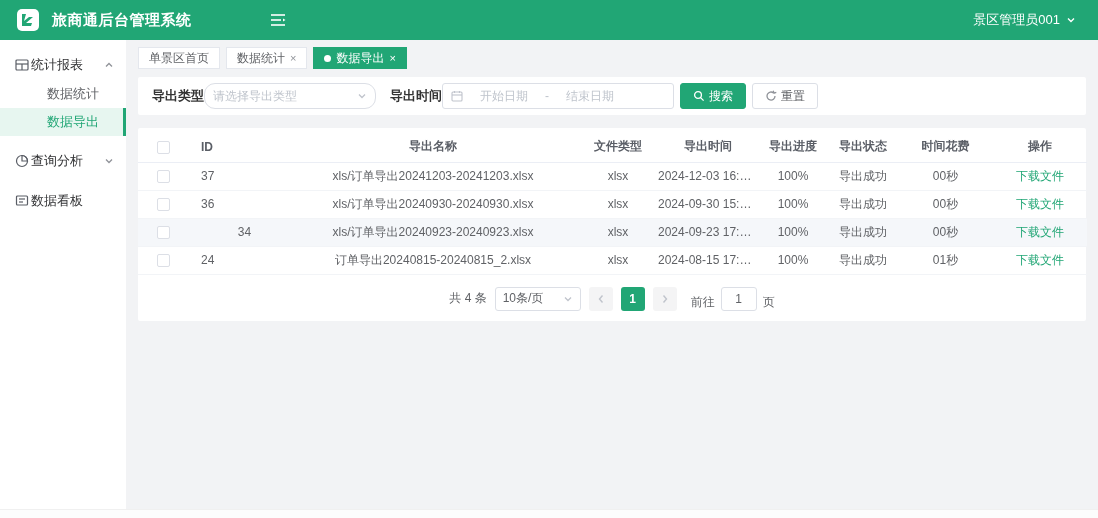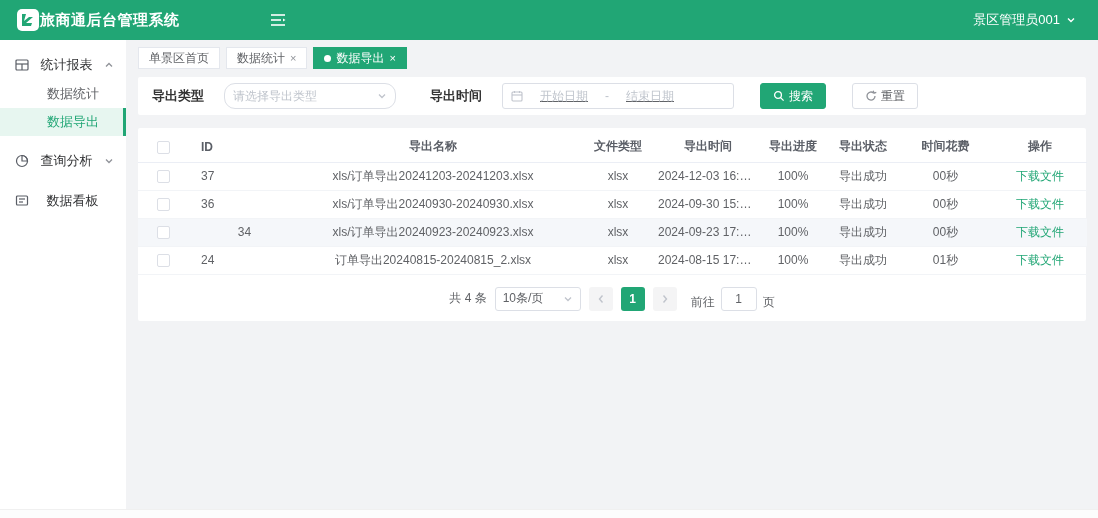--- a/index.html
+++ b/index.html
@@ -2,60 +2,60 @@
 <html><head>
 <meta charset="utf-8">
 <style>
   * { margin:0; padding:0; box-sizing:border-box; }
   html,body { width:1098px; height:518px; overflow:hidden; }
   body { font-family:"Liberation Sans","DejaVu Sans",sans-serif; background:#fff; color:#606266; }
   .app { position:relative; width:1098px; height:518px; background:#f2f3f5; }
 
   
   .topbar { position:absolute; top:0; left:0; width:100%; height:40px; background:#21a675; display:flex; align-items:center; color:#fff; z-index:5; }
-  .logo-wrap { display:flex; align-items:center; gap:0; padding-left:16px; width:268px;text-align:right; }
+  .logo-wrap { display:flex; align-items:center; gap:12px; padding-left:16px; width:268px;text-align:right; }
   .logo-mark { width:24px; height:24px; flex:0 0 auto; }
   .app-title { font-size:15px; font-weight:bold; letter-spacing:.5px; white-space:nowrap; }
   .collapse-btn { margin-left:2px; cursor:pointer; display:flex; align-items:center; }
   .top-nav { display:flex; align-items:center; gap:38px; margin-left:38px; }
   .top-nav .nav-item { font-size:13px; color:rgba(255,255,255,.85); cursor:pointer; white-space:nowrap; }
   .top-nav .nav-item.active { color:#fff; font-weight:bold; }
   .topbar-spacer { flex:1; }
   .user-wrap { display:flex; align-items:center; gap:6px; padding-right:22px; cursor:pointer; }
   .user-name { font-size:13px; color:#fff; white-space:nowrap; }
 
   
   .layout { position:absolute; top:40px; left:0; right:0; bottom:0; display:flex; }
   .sidebar { width:126px; background:#fff; height:100%; flex:0 0 auto; padding-top:8px; }
-  .side-group { height:30px; display:flex; align-items:center; padding:0 12px 0 15px; cursor:pointer; color:#303133; font-size:13px; gap:2px; margin-top:2px;text-align:center; }
+  .side-group { height:30px; display:flex; align-items:center; padding:0 12px 0 15px; cursor:pointer; color:#303133; font-size:13px; gap:2px; margin-top:2px; }
   .side-group .grow { flex:1; white-space:nowrap; }
   .side-sub { height:28px; display:flex; align-items:center; padding-left:47px; font-size:13px; color:#606266; cursor:pointer; white-space:nowrap; position:relative; }
   .side-sub.active { background:#e7f6f0; color:#21a675; }
   .side-sub.active::after { content:""; position:absolute; right:0; top:0; bottom:0; width:3px; background:#21a675; }
   .gap-top { margin-top:10px; }
   .sicon { width:14px; height:14px; flex:0 0 auto; }
   .chev { width:10px; height:10px; flex:0 0 auto; }
 
   
   .content { flex:1; height:100%; padding:7px 12px 0 12px; overflow:hidden; }
   .tabbar { display:flex; gap:6px; margin-bottom:8px; }
   .tab { height:22px; display:flex; align-items:center; gap:5px; padding:0 10px; background:#fff; border:1px solid #e4e7ed; font-size:12px; color:#606266; cursor:pointer; white-space:nowrap; }
   .tab .tab-close { font-size:11px; color:#909399; line-height:1; cursor:pointer; }
   .tab.active { background:#21a675; border-color:#21a675; color:#fff; }
   .tab.active .tab-close { color:#fff; }
   .tab-dot { width:7px; height:7px; border-radius:50%; background:#fff; display:inline-block; }
 
   .card { background:#fff; border-radius:2px; }
-  .filter-card { height:38px; display:flex; align-items:center; padding:0 14px; gap:20px; margin-bottom:13px; }
+  .filter-card { height:38px; display:flex; align-items:center; padding:0 14px; gap:0; margin-bottom:13px; }
   .f-label { font-size:13px; font-weight:bold; color:#333; white-space:nowrap; }
   .f-label.second { margin-left:14px; }
   .select-box { width:172px; height:26px; border:1px solid #dcdfe6; border-radius:11px; display:flex; align-items:center; justify-content:space-between; padding:0 8px; background:#fff; cursor:pointer; }
   .placeholder { font-size:12px; color:#bfc4cc; white-space:nowrap; }
   .date-box { width:232px; height:26px; border:1px solid #dcdfe6; border-radius:3px; display:flex; align-items:center; padding:0 8px; gap:6px; background:#fff; }
-  .date-box input { border:none; outline:none; width:70px; font-size:12px; color:#606266; text-align:center; background:transparent; font-family:inherit;text-decoration:underline; }
+  .date-box input { border:none; outline:none; width:70px; font-size:12px; color:#606266; text-align:center; background:transparent; font-family:inherit; }
   .date-box input::placeholder { color:#bfc4cc; }
   .date-sep { font-size:12px; color:#bfc4cc; }
   .btn { height:26px; display:flex; align-items:center; gap:4px; padding:0 12px; border-radius:3px; font-size:12px; cursor:pointer; white-space:nowrap; margin-left:6px;font-family:Liberation Serif, serif; }
   .btn-primary { background:#21a675; color:#fff; border:1px solid #21a675; }
   .btn-plain { background:#fff; color:#606266; border:1px solid #dcdfe6; }
 
   
   .table-card { padding:4px 0 10px 0; }
   table { width:100%; border-collapse:collapse; table-layout:fixed; }
   th, td { font-size:12px; height:28px; text-align:center; white-space:nowrap; overflow:hidden; text-overflow:ellipsis; }

